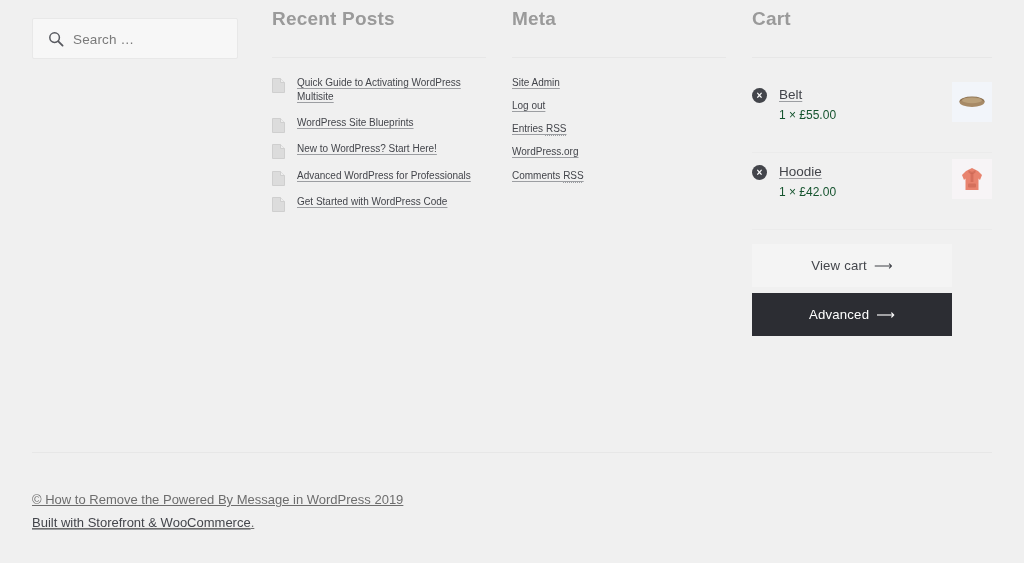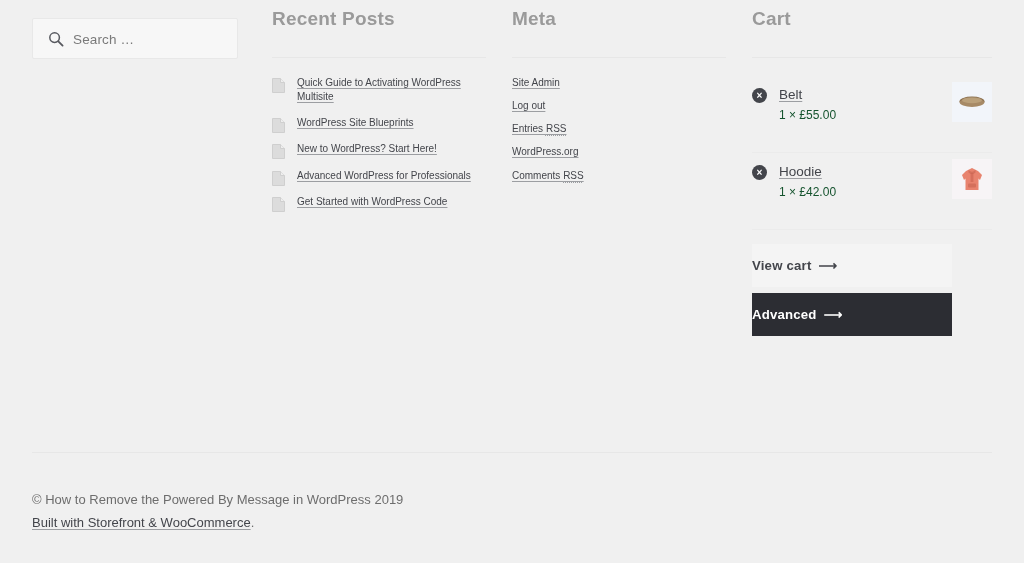--- a/index.html
+++ b/index.html
@@ -192,24 +192,24 @@
     font-size: 13px;
     font-weight: 700;
     padding: 16px 0 18px 0;
     border-bottom: 1px solid #ebebeb;
     color: #43454b;
   }
   .btn {
     display: block;
     box-sizing: border-box;
     width: 200px;
-    text-align: left;
+    text-align: center;
     text-decoration: none;
     font-size: 13.2px;
-    font-weight: 700;
+    font-weight: 400;
     padding: 14px 0;
     letter-spacing: .2px;
   }
   .btn-view {
     background: #f4f4f4;
     color: #43454b;
     margin-top: 14px;
   }
   .btn-checkout {
     background: #2c2d33;
@@ -227,21 +227,21 @@
     position: absolute;
     left: 32px;
     top: 452px;
     width: 960px;
     border-top: 1px solid #e7e7e7;
     padding-top: 36px;
     font-size: 13px;
     line-height: 1.75;
     color: #6d6d6d;
   }
-  .footer-line { display: block; }
+  .footer-line { display: block; text-decoration: underline; }
   .footer-link {
     color: #43454b;
     text-decoration: underline;
     text-decoration-color: #9c9ea2;
     text-underline-offset: 2px;
   }
 </style>
 </head>
 <body>
 

